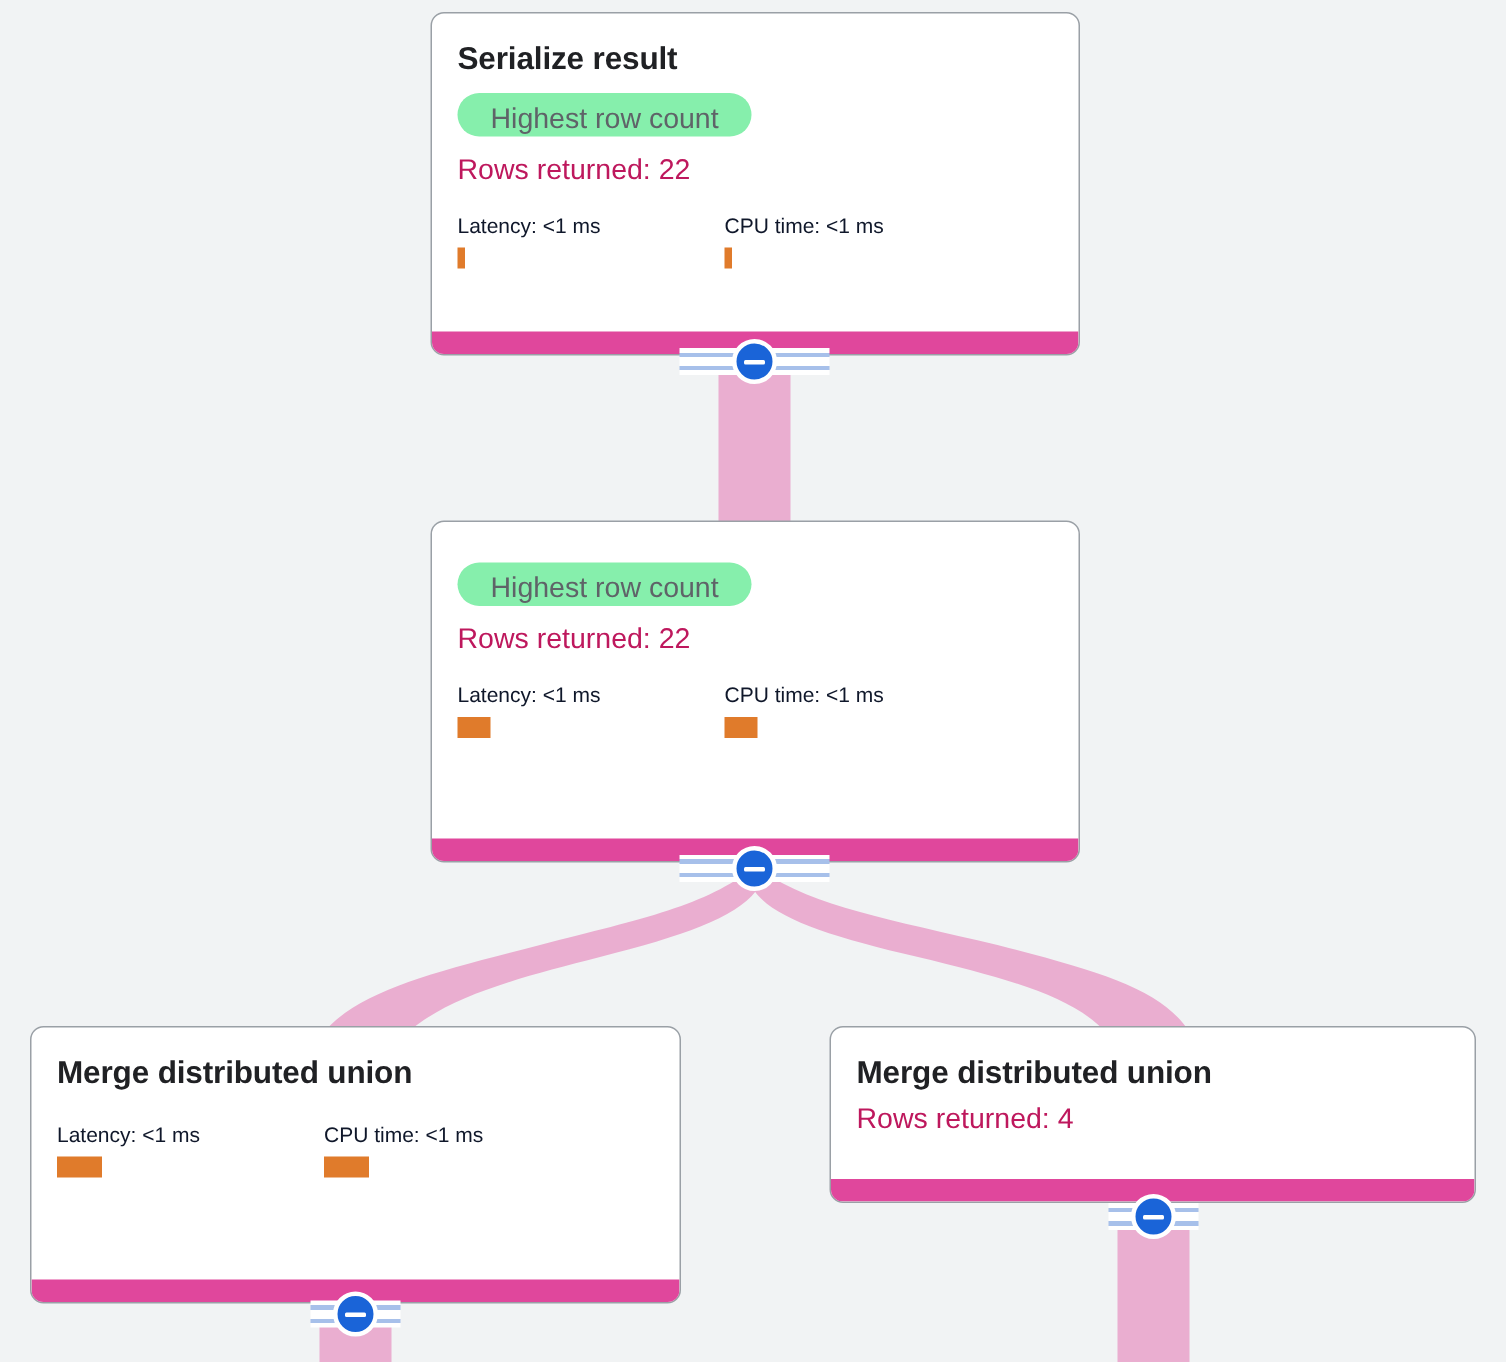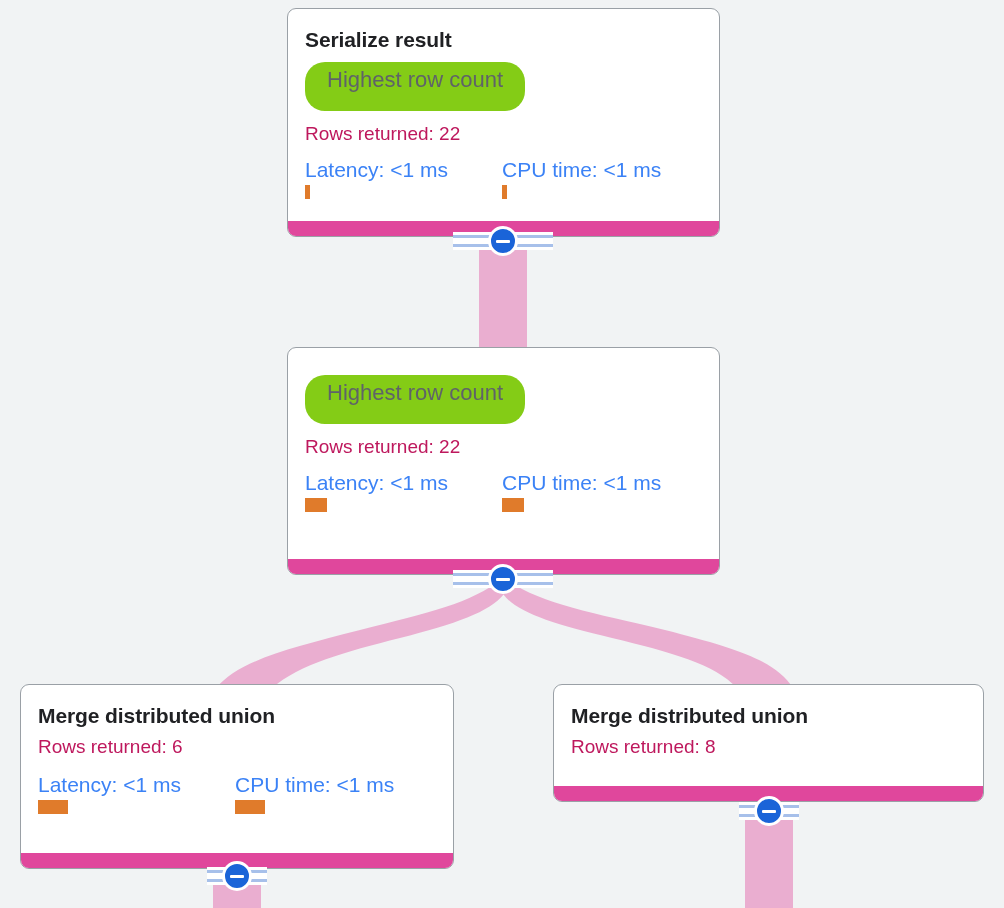--- a/index.html
+++ b/index.html
@@ -50,49 +50,49 @@
     color: #202124;
     letter-spacing: -0.1px;
     line-height: 26px;
     white-space: nowrap;
   }
   .badge-row {
     margin-top: 9px;
   }
   .badge {
     display: inline-block;
-    background: #84cc16;
+    background: #86efac;
     color: #5f6368;
-    font-size: 22px;
+    font-size: 19px;
     line-height: 22px;
-    padding: 7px 22px 20px 22px;
+    padding: 7px 22px 0 22px;
     border-radius: 20px;
     white-space: nowrap;
   }
   .rows-line {
     font-size: 19px;
     color: #be185d;
     line-height: 23px;
     margin-top: 11px;
     white-space: nowrap;
   }
   .metrics {
     margin-top: 14px;
     position: relative;
     height: 44px;
   }
   .metric {
     position: absolute;
     top: 0;
   }
   .metric.latency { left: 0; }
-  .metric.cpu { left: 197px; }
+  .metric.cpu { left: 178px; }
   .metric-label {
-    font-size: 21px;
-    color: #3b82f6;
+    font-size: 14px;
+    color: #0f172a;
     line-height: 22px;
     white-space: nowrap;
   }
   .metric-bar {
     margin-top: 4px;
     background: #e07b2b;
     height: 14px;
   }
   
   .node.compact .rows-line { margin-top: 6px; }
@@ -218,39 +218,38 @@
           <div class="metric-bar" style="width:22px;"></div>
         </div>
       </div>
     </div>
     <div class="status-bar"></div>
   </div>
 
   <div class="node compact" style="left:20px; top:684px; width:434px; height:185px;">
     <div class="node-body">
       <div class="node-title">Merge distributed union</div>
-      <div class="rows-line">Rows returned: 6</div>
       <div class="metrics">
         <div class="metric latency">
           <div class="metric-label">Latency: &lt;1 ms</div>
           <div class="metric-bar" style="width:30px;"></div>
         </div>
         <div class="metric cpu">
           <div class="metric-label">CPU time: &lt;1 ms</div>
           <div class="metric-bar" style="width:30px;"></div>
         </div>
       </div>
     </div>
     <div class="status-bar"></div>
   </div>
 
   <div class="node compact" style="left:553px; top:684px; width:431px; height:118px;">
     <div class="node-body">
       <div class="node-title">Merge distributed union</div>
-      <div class="rows-line">Rows returned: 8</div>
+      <div class="rows-line">Rows returned: 4</div>
     </div>
     <div class="status-bar"></div>
   </div>
 
   <div class="rail" style="left:453px; top:241px; width:50px;"></div>
   <div class="rail" style="left:503px; top:241px; width:50px;"></div>
   <div class="toggle" style="left:503px; top:241px;">
     <div class="circle"></div>
     <div class="minus"></div>
   </div>

